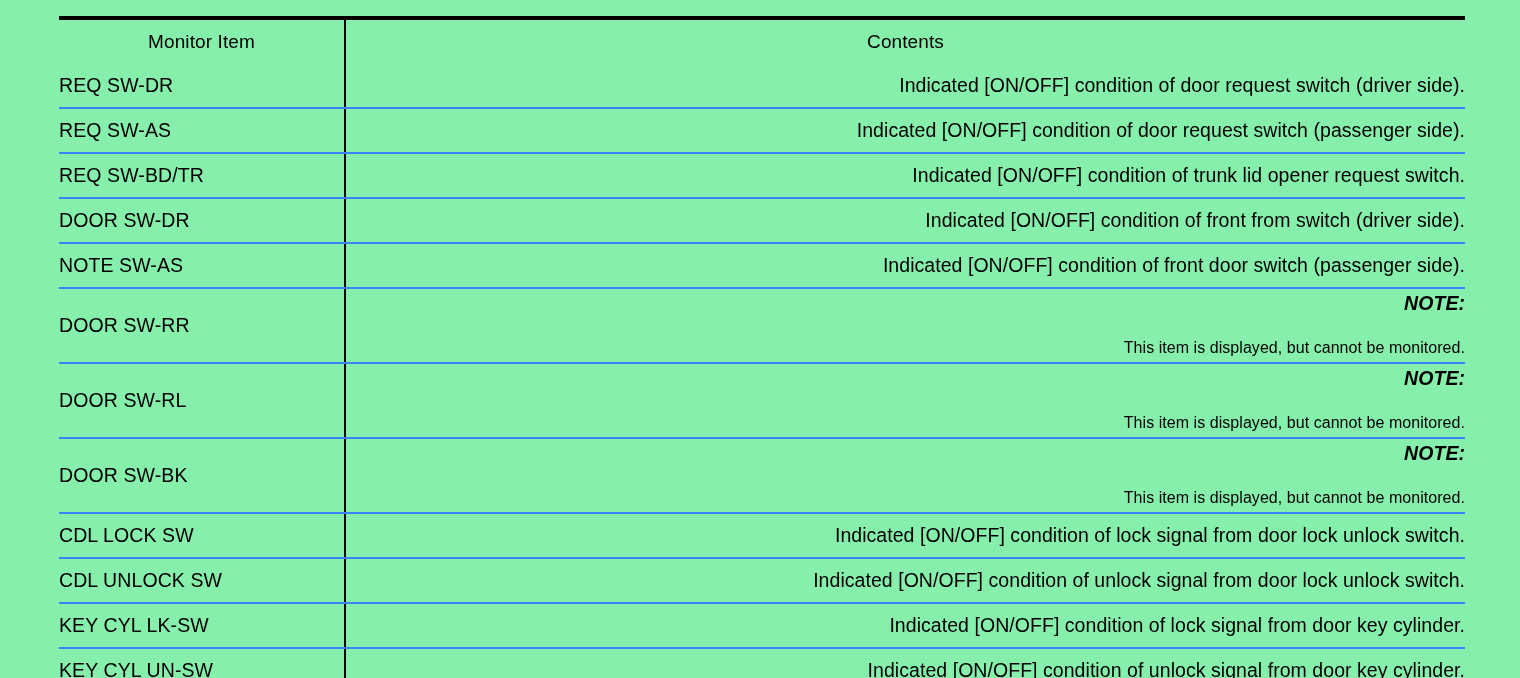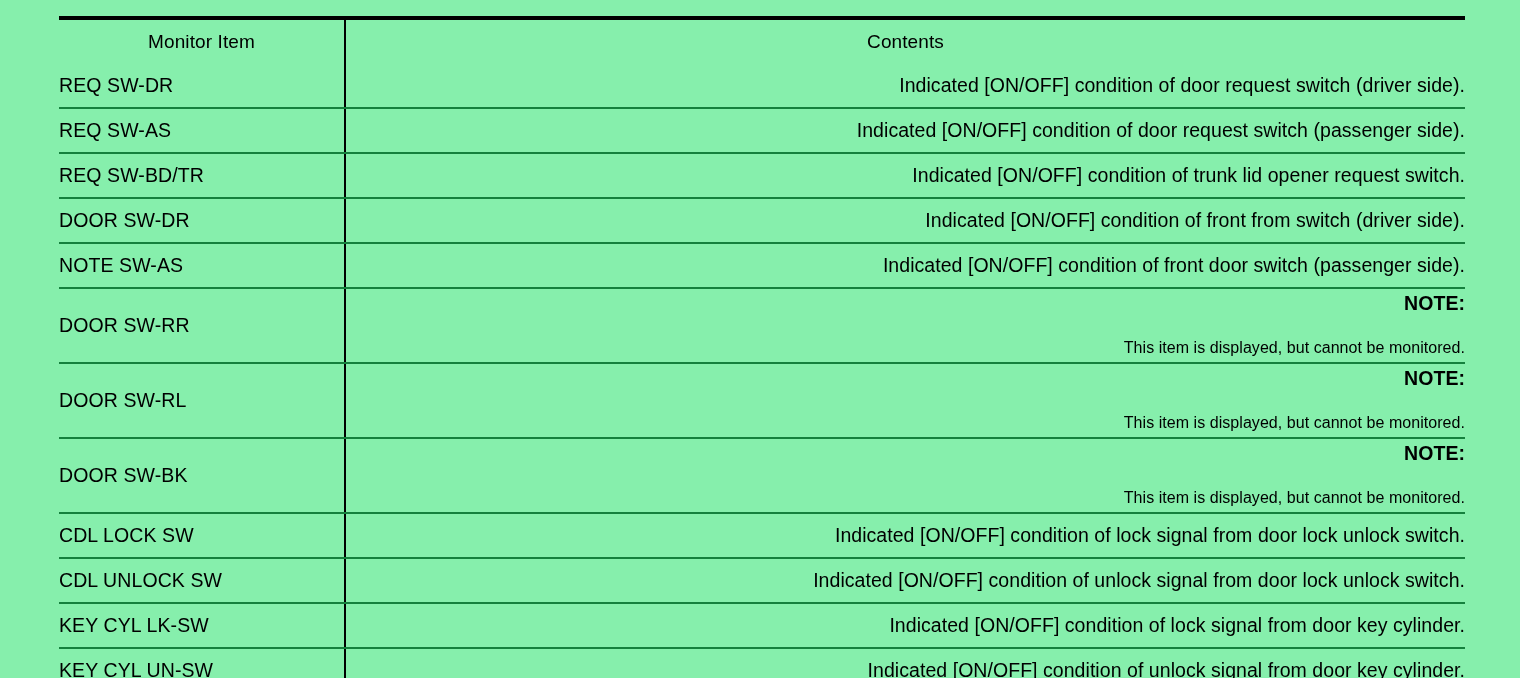--- a/index.html
+++ b/index.html
@@ -39,21 +39,21 @@
   table.monitor-table col.col-contents { width: 1120px; }
 
   
   table.monitor-table {
     border-top: 4px solid #000;
     border-bottom: 4px solid #000;
   }
 
   table.monitor-table th,
   table.monitor-table td {
-    border-bottom: 2px solid #15803d;
+    border-bottom: 2px solid #3b82f6;
     padding: 0;
     vertical-align: middle;
     font-weight: normal;
   }
 
   table.monitor-table tr:last-child th,
   table.monitor-table tr:last-child td {
     border-bottom: none;
   }
 
@@ -94,20 +94,21 @@
 
   .note-block {
     line-height: 1.30;
     padding: 1px 0 2px 0;
   }
 
   .note-title {
     font-weight: bold;
     display: block;
     font-size: 19.5px;
+    font-style: italic;
   }
 
   .note-text {
     display: block;
     font-size: 16px;
     margin-top: 22px;
   }
 </style>
 </head>
 <body>

